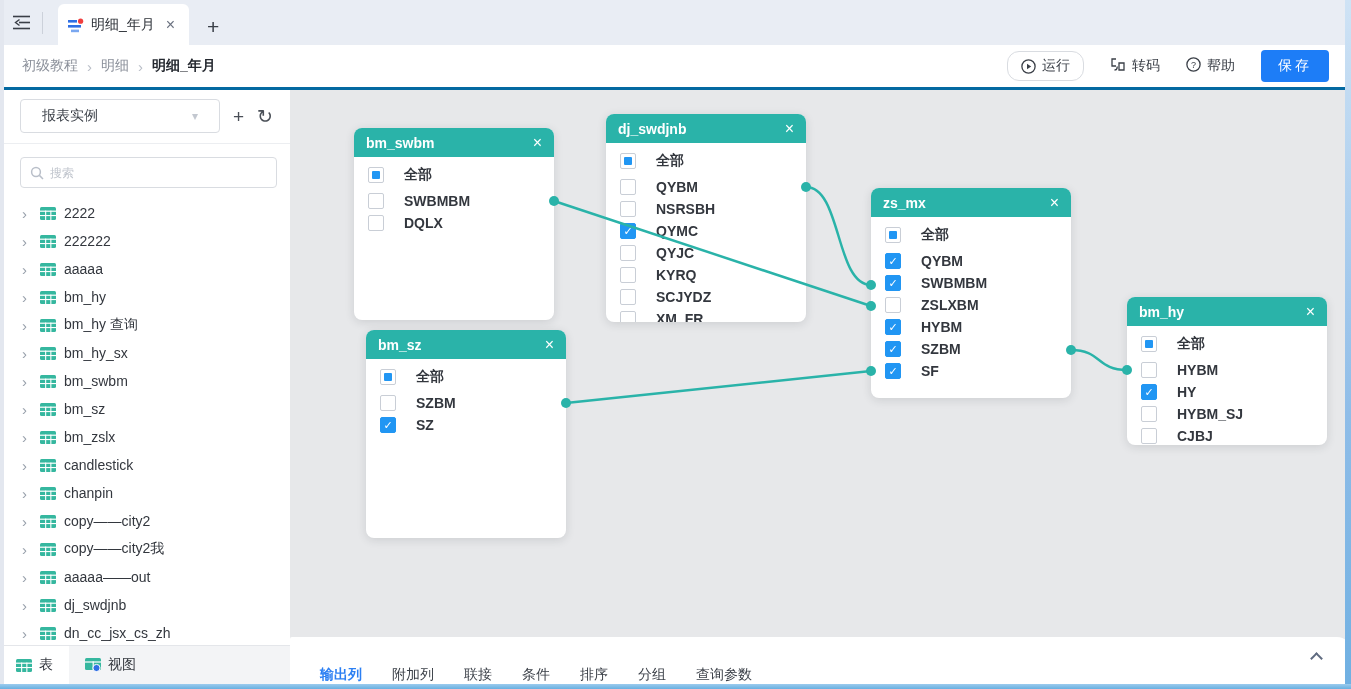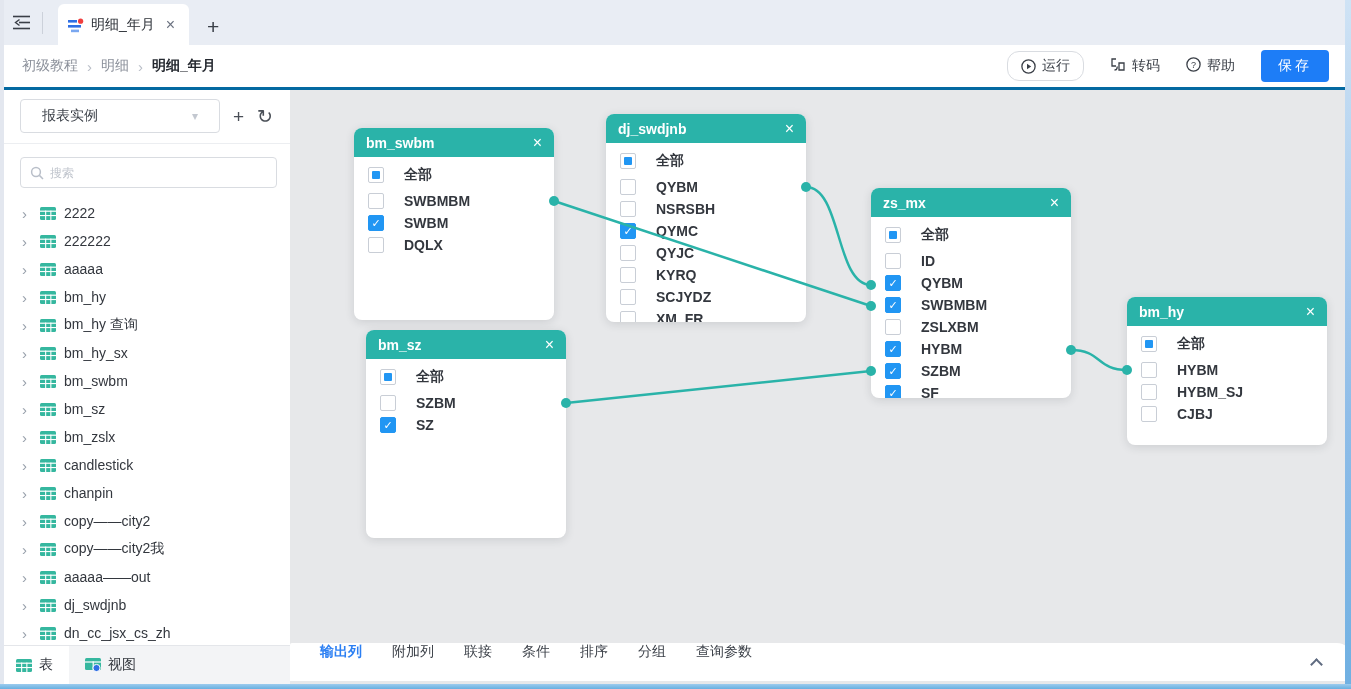--- a/index.html
+++ b/index.html
@@ -76,22 +76,22 @@
   .field { display:flex; align-items:center; height:22px; gap:20px; cursor:pointer;font-weight:bold; }
   .field.first { margin-bottom:4px; }
   .cb { width:16px; height:16px; border-radius:2px; border:1px solid #c9ced6; background:#fff;
     display:inline-flex; align-items:center; justify-content:center; flex:0 0 16px; }
   .cb.checked { background:var(--blue,#2196f3); border-color:var(--blue,#2196f3); }
   .cb.checked:after { content:"✓"; color:#fff; font-size:11px; font-weight:bold; }
   .cb.indeterminate:after { content:""; width:8px; height:8px; background:var(--blue,#2196f3); border-radius:1px; }
   .fname { color:#33373e; }
 
   
-  .bottom-panel { height:38px; background:#fff; border-top-left-radius:2px; border-top-right-radius:14px;
-    display:flex; align-items:flex-start; padding-left:30px; position:relative; }
+  .bottom-panel { height:47px; background:#fff; border-top-left-radius:2px; border-top-right-radius:14px;
+    display:flex; align-items:flex-end; padding-left:30px; position:relative; }
   .btab { margin-right:30px; cursor:pointer; color:#3a3f47; }
   .btab.active { color:var(--tab-active-blue,#2b7ff3); font-weight:bold; }
   .panel-collapse { position:absolute; right:30px; top:17px; width:9px; height:9px;
     border-top:2px solid #5f6b80; border-left:2px solid #5f6b80; transform:rotate(45deg); cursor:pointer; }
 
   svg { display:block; }
 </style>
 </head>
 <body>
 
@@ -400,24 +400,20 @@
     <div class="card-body">
               <div class="field first">
     <span class="cb indeterminate"></span>
     <span class="fname">全部</span>
   </div>
               <div class="field">
     <span class="cb unchecked"></span>
     <span class="fname">SWBMBM</span>
   </div>
               <div class="field">
-    <span class="cb checked"></span>
-    <span class="fname">SWBM</span>
-  </div>
-              <div class="field">
     <span class="cb unchecked"></span>
     <span class="fname">DQLX</span>
   </div>
             </div>
   </div>
           <div class="card" style="left: 316px; top: 24px; width: 200px; height: 208px;">
     <div class="card-head">
       <span class="card-title">dj_swdjnb</span>
       <span class="card-close">×</span>
     </div>
@@ -460,24 +456,20 @@
     <div class="card-head">
       <span class="card-title">zs_mx</span>
       <span class="card-close">×</span>
     </div>
     <div class="card-body">
               <div class="field first">
     <span class="cb indeterminate"></span>
     <span class="fname">全部</span>
   </div>
               <div class="field">
-    <span class="cb unchecked"></span>
-    <span class="fname">ID</span>
-  </div>
-              <div class="field">
     <span class="cb checked"></span>
     <span class="fname">QYBM</span>
   </div>
               <div class="field">
     <span class="cb checked"></span>
     <span class="fname">SWBMBM</span>
   </div>
               <div class="field">
     <span class="cb unchecked"></span>
     <span class="fname">ZSLXBM</span>
@@ -522,20 +514,24 @@
       <span class="card-close">×</span>
     </div>
     <div class="card-body">
               <div class="field first">
     <span class="cb indeterminate"></span>
     <span class="fname">全部</span>
   </div>
               <div class="field">
     <span class="cb unchecked"></span>
     <span class="fname">HYBM</span>
+  </div>
+              <div class="field">
+    <span class="cb checked"></span>
+    <span class="fname">HY</span>
   </div>
               <div class="field">
     <span class="cb unchecked"></span>
     <span class="fname">HYBM_SJ</span>
   </div>
               <div class="field">
     <span class="cb unchecked"></span>
     <span class="fname">CJBJ</span>
   </div>
             </div>

